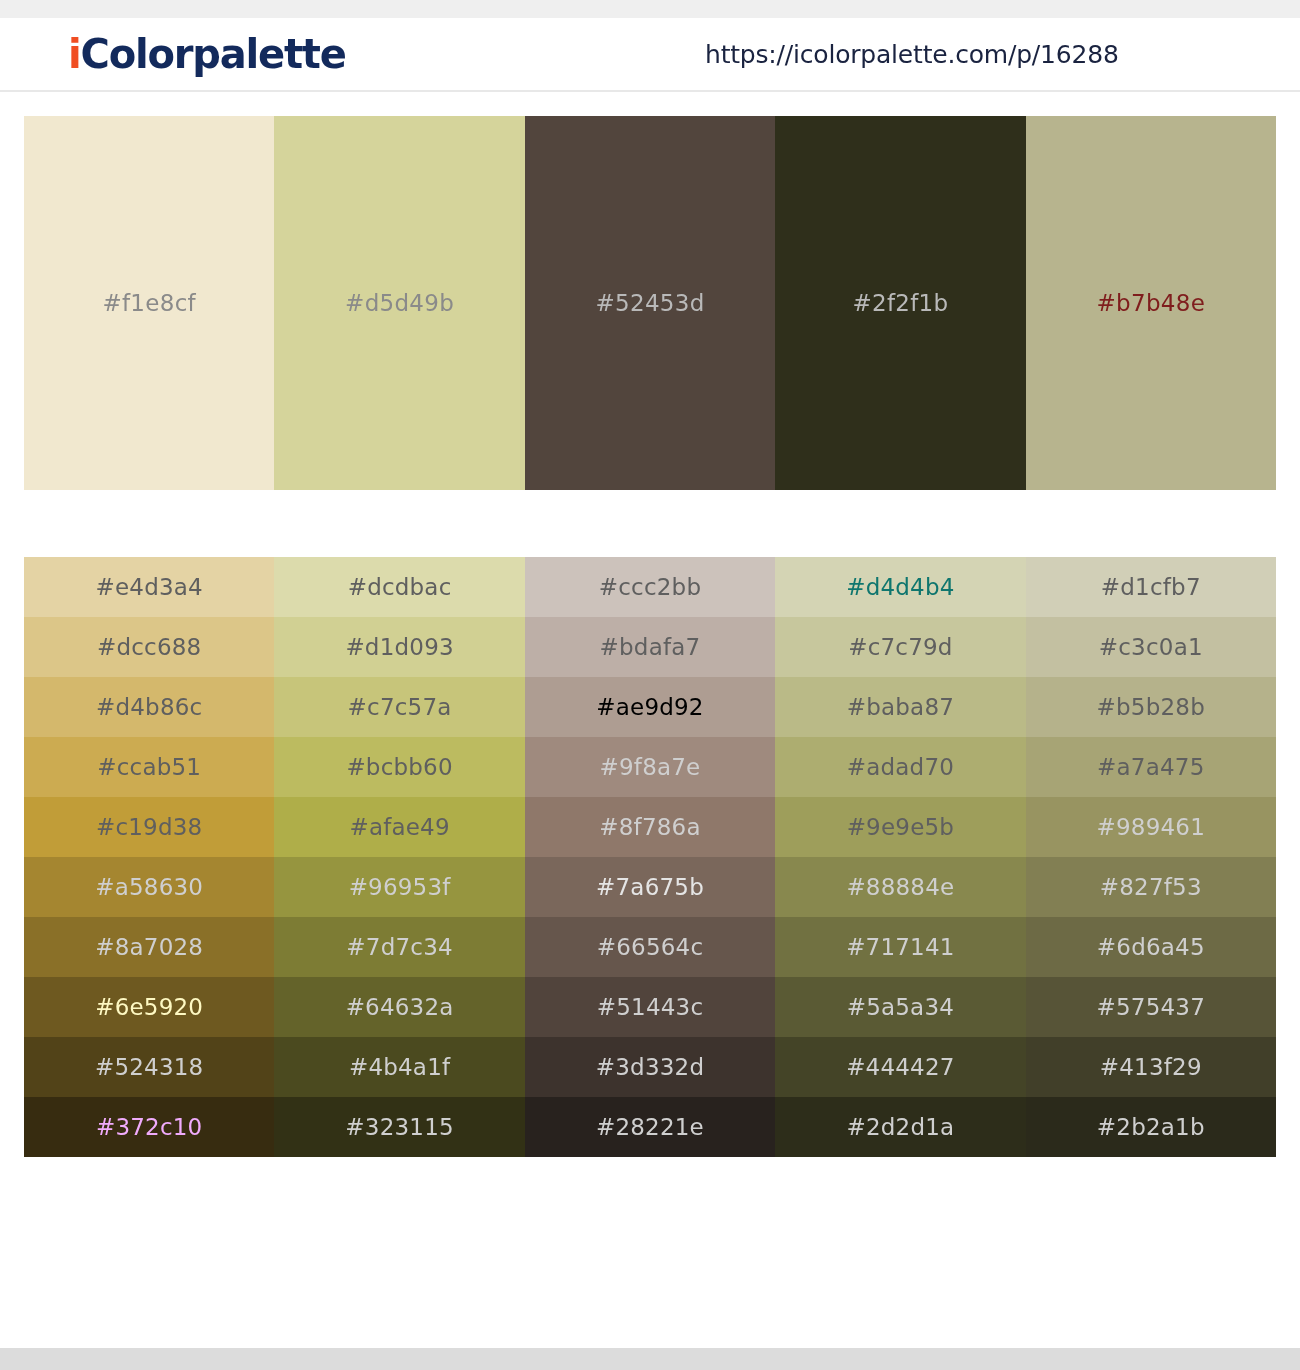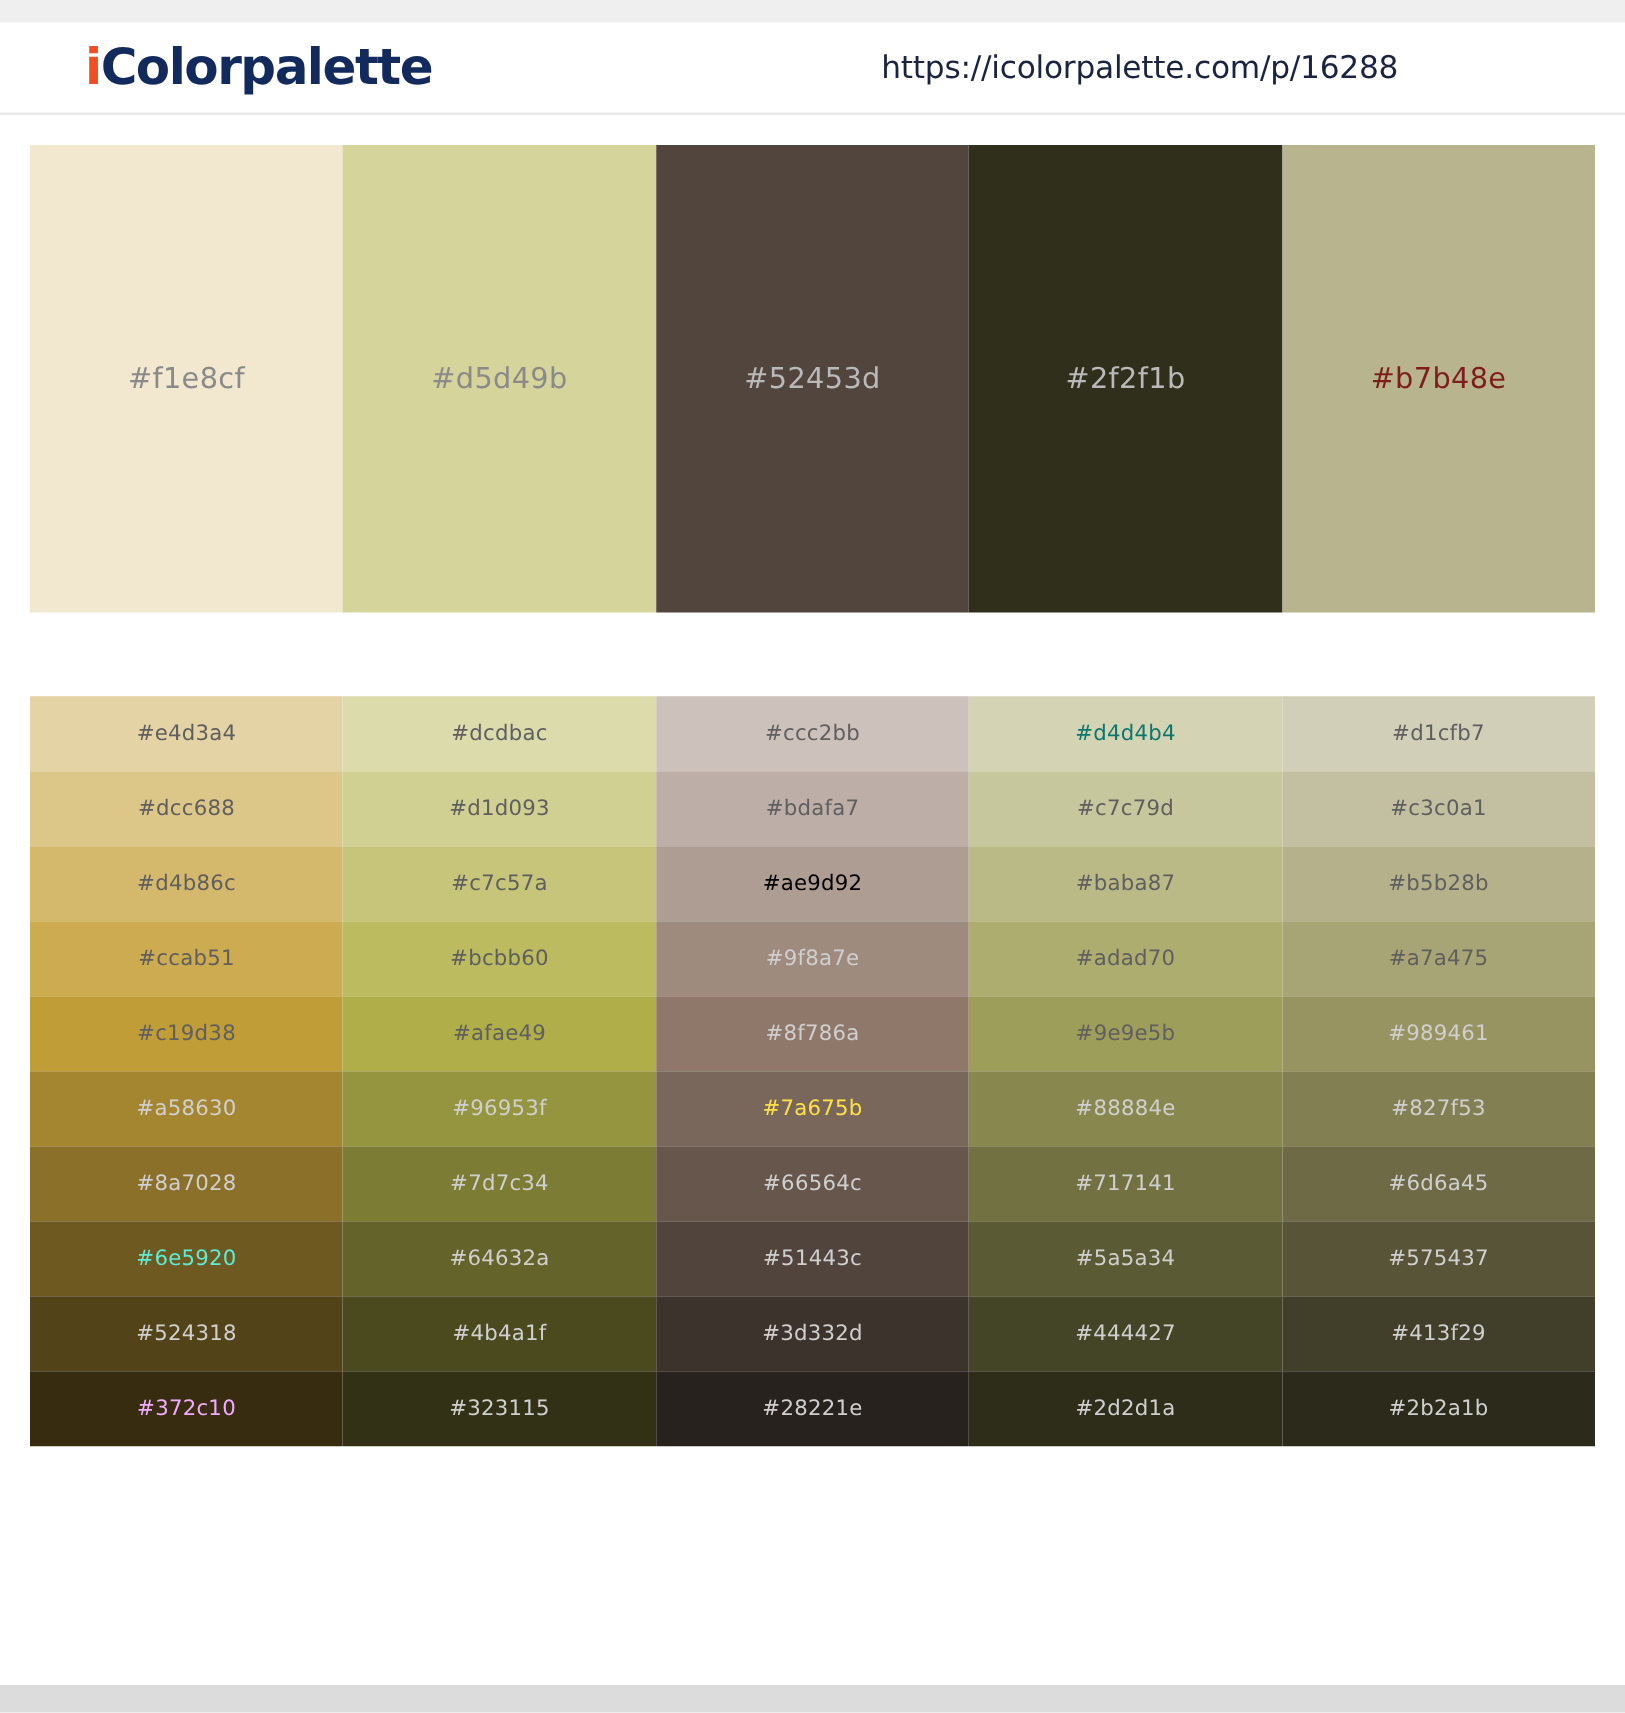--- a/index.html
+++ b/index.html
@@ -97,21 +97,21 @@
     position: relative;
   }
   .shade-cell .hexlabel {
     position: absolute;
     left: 0;
     right: 0;
     top: 50%;
     transform: translateY(-50%);
     text-align: center;
     font-family: "DejaVu Sans", sans-serif;
-    font-size: 17px;
+    font-size: 23px;
     letter-spacing: 0.2px;
   }
 
   
   .bottom-strip {
     position: absolute;
     left: 0;
     bottom: 0;
     width: 100%;
     height: 22px;
@@ -227,21 +227,21 @@
       <div class="shade-cell" style="background: rgb(152, 148, 97);">
         <span class="hexlabel" style="color: rgb(207, 207, 207);">#989461</span>
       </div>
       <div class="shade-cell" style="background: rgb(165, 134, 48);">
         <span class="hexlabel" style="color: rgb(207, 207, 207);">#a58630</span>
       </div>
       <div class="shade-cell" style="background: rgb(150, 149, 63);">
         <span class="hexlabel" style="color: rgb(207, 207, 207);">#96953f</span>
       </div>
       <div class="shade-cell" style="background: rgb(122, 103, 91);">
-        <span class="hexlabel" style="color: #fde047;">#7a675b</span>
+        <span class="hexlabel" style="color: #e5e5e5;">#7a675b</span>
       </div>
       <div class="shade-cell" style="background: rgb(136, 136, 78);">
         <span class="hexlabel" style="color: rgb(207, 207, 207);">#88884e</span>
       </div>
       <div class="shade-cell" style="background: rgb(130, 127, 83);">
         <span class="hexlabel" style="color: rgb(207, 207, 207);">#827f53</span>
       </div>
       <div class="shade-cell" style="background: rgb(138, 112, 40);">
         <span class="hexlabel" style="color: rgb(207, 207, 207);">#8a7028</span>
       </div>
@@ -251,21 +251,21 @@
       <div class="shade-cell" style="background: rgb(102, 86, 76);">
         <span class="hexlabel" style="color: rgb(207, 207, 207);">#66564c</span>
       </div>
       <div class="shade-cell" style="background: rgb(113, 113, 65);">
         <span class="hexlabel" style="color: rgb(207, 207, 207);">#717141</span>
       </div>
       <div class="shade-cell" style="background: rgb(109, 106, 69);">
         <span class="hexlabel" style="color: rgb(207, 207, 207);">#6d6a45</span>
       </div>
       <div class="shade-cell" style="background: rgb(110, 89, 32);">
-        <span class="hexlabel" style="color: #5eead4;">#6e5920</span>
+        <span class="hexlabel" style="color: #fef9c3;">#6e5920</span>
       </div>
       <div class="shade-cell" style="background: rgb(100, 99, 42);">
         <span class="hexlabel" style="color: rgb(207, 207, 207);">#64632a</span>
       </div>
       <div class="shade-cell" style="background: rgb(81, 68, 60);">
         <span class="hexlabel" style="color: rgb(207, 207, 207);">#51443c</span>
       </div>
       <div class="shade-cell" style="background: rgb(90, 90, 52);">
         <span class="hexlabel" style="color: rgb(207, 207, 207);">#5a5a34</span>
       </div>

